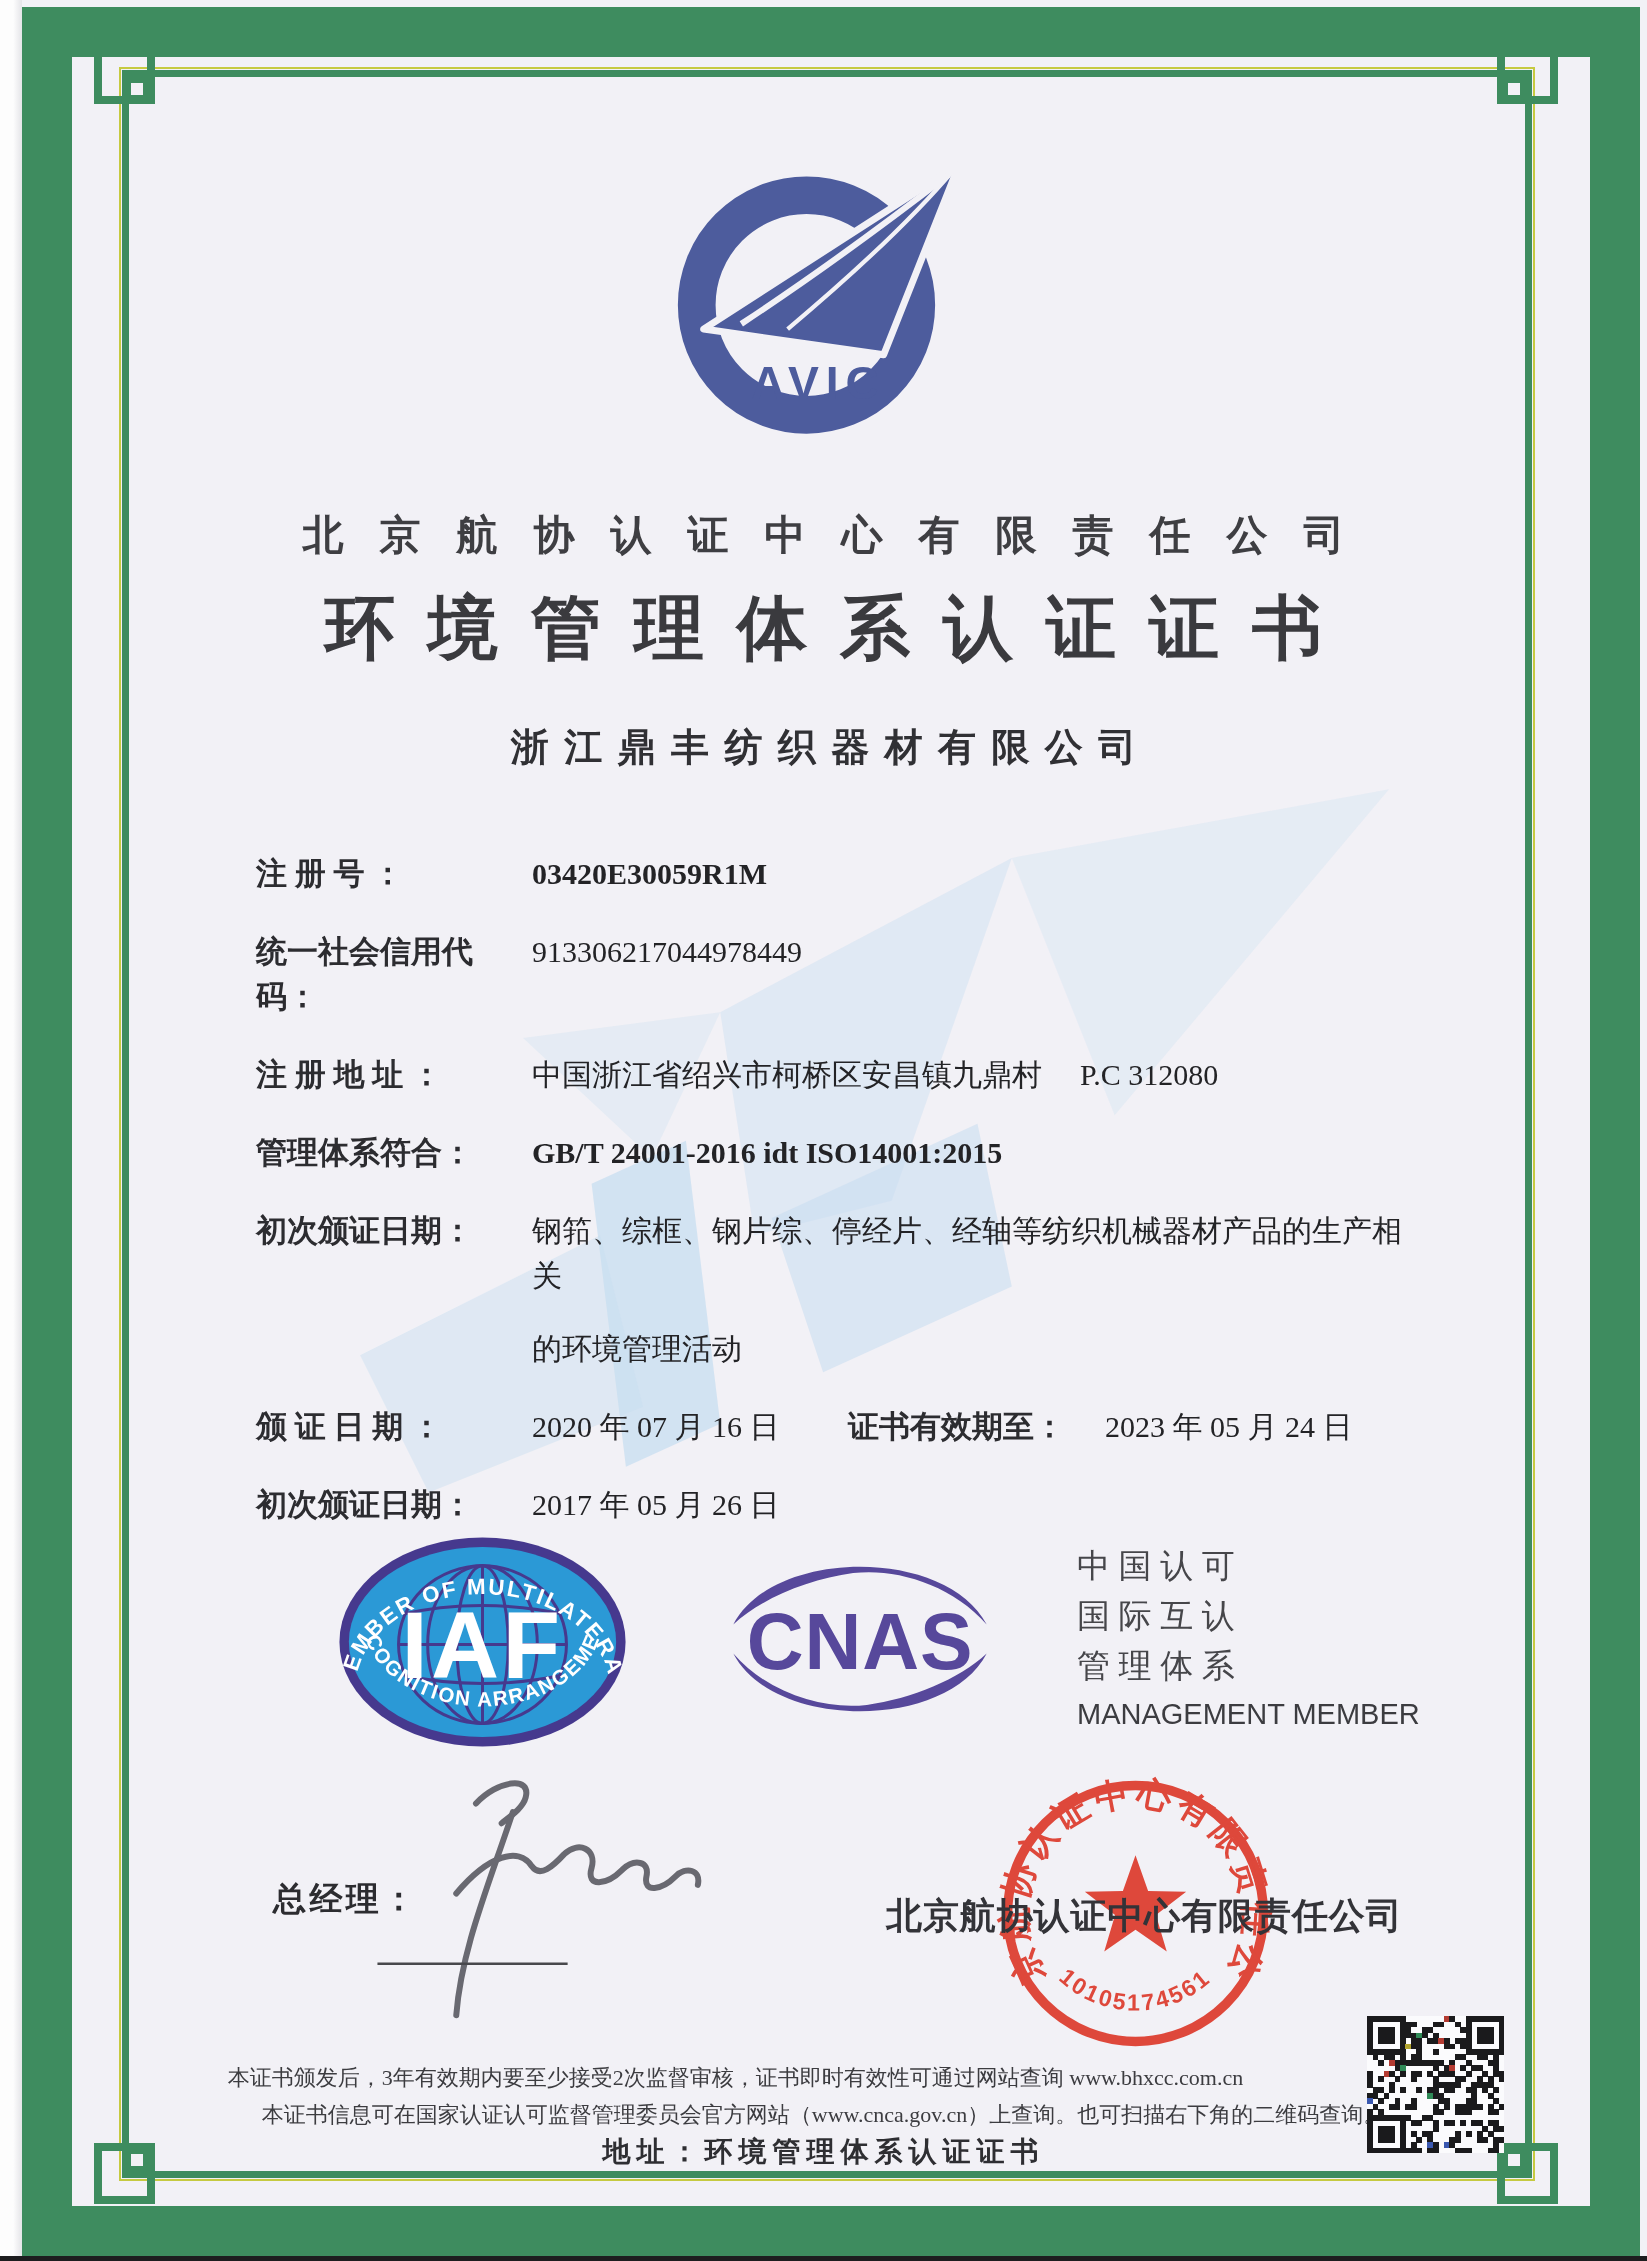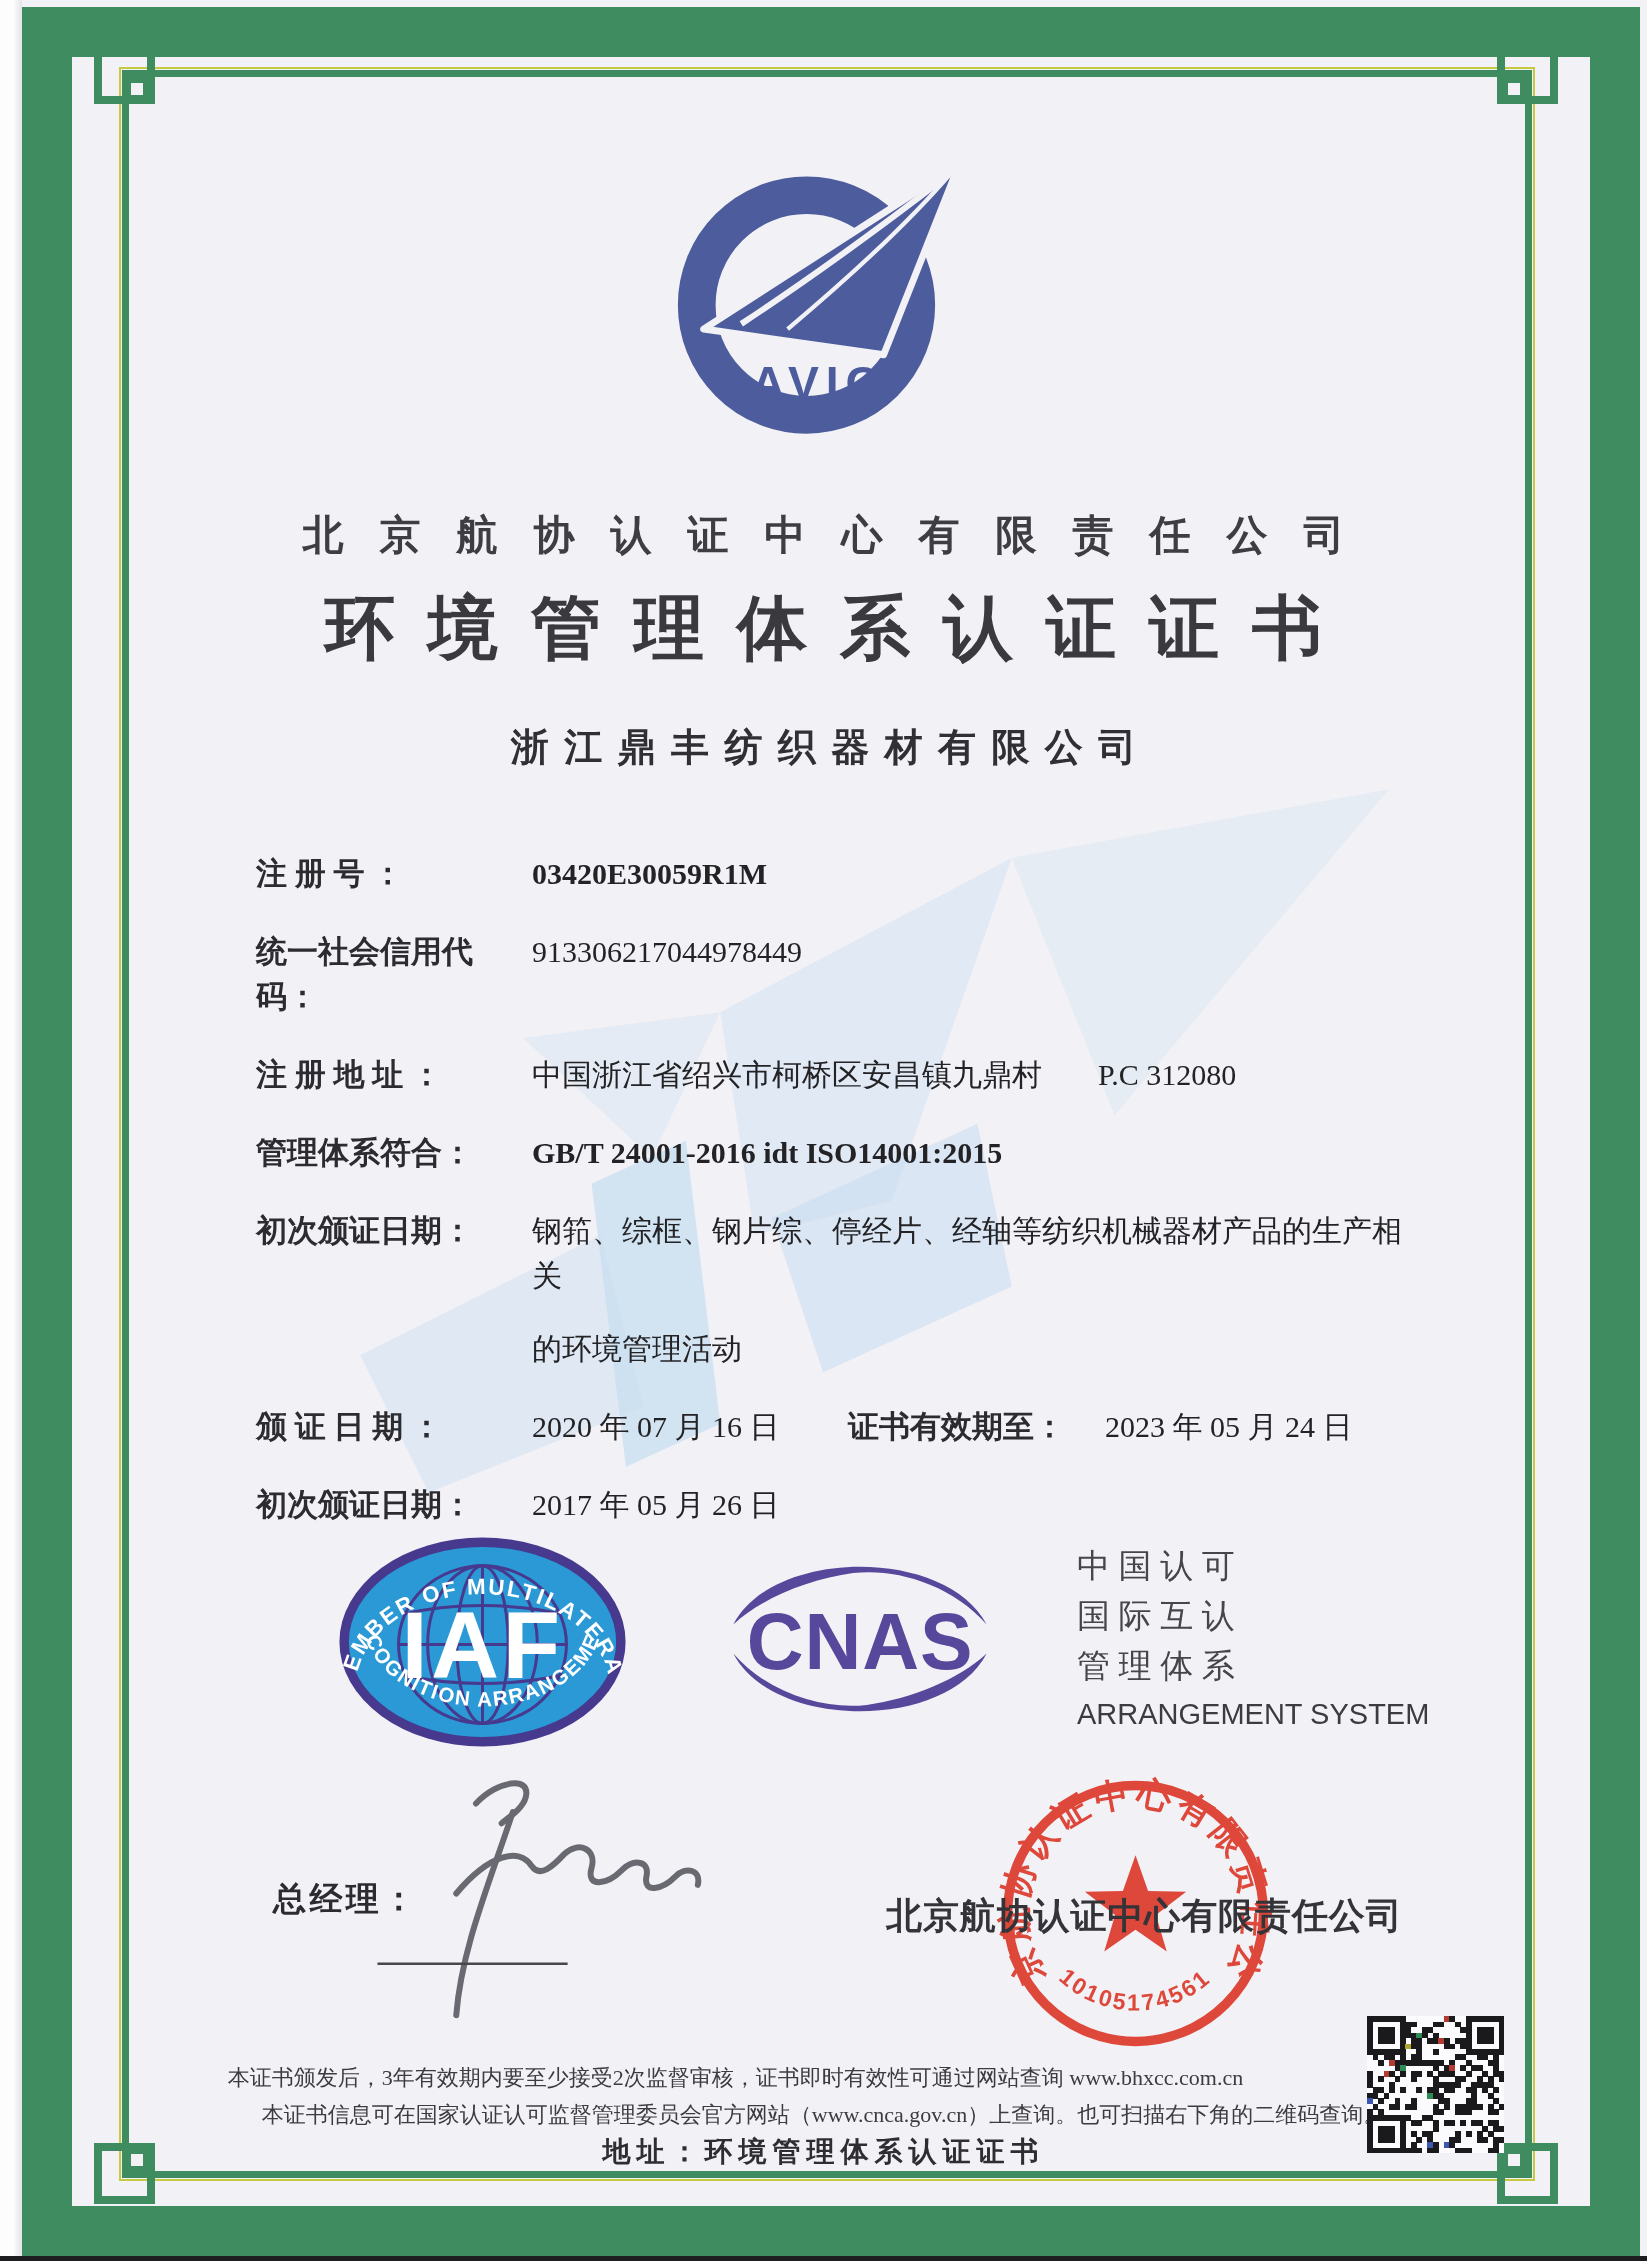--- a/index.html
+++ b/index.html
@@ -34,21 +34,21 @@
   .cert-title{position:absolute;left:0;top:582px;width:1647px;text-align:center;
       font-size:70px;font-weight:900;letter-spacing:33px;text-indent:33px;color:#3a3a3e;}
   .company-name{position:absolute;left:0;top:722px;width:1647px;text-align:center;
       font-size:38px;font-weight:700;letter-spacing:15.4px;text-indent:15.4px;color:#303034;}
 
   .fields{position:absolute;left:256px;top:851px;width:1167px;}
   .frow{display:flex;align-items:flex-start;margin-bottom:33px;}
   .flabel{flex:0 0 276px;font-size:31px;line-height:45px;font-weight:700;color:var(--ink);}
   .fvalue{font-size:30px;line-height:45px;color:#232326;}
   .fvalue.bold{font-weight:700;}
-  .pc{margin-left:56px;}
+  .pc{margin-left:38px;}
   .cov2{margin-top:28px;}
   .dvalue{width:316px;font-size:30px;line-height:45px;color:#232326;}
   .dlabel2{width:257px;font-size:31px;line-height:45px;font-weight:700;color:var(--ink);}
 
   .iaf-logo{position:absolute;left:336px;top:1534px;width:293px;height:216px;}
   .cnas-logo{position:absolute;left:726px;top:1532px;width:268px;height:214px;}
   .accred{position:absolute;left:1077px;top:1541px;}
   .accred .cn{font-size:33px;line-height:50px;letter-spacing:8.6px;color:#46464a;}
   .accred .en{font-family:"Liberation Sans","DejaVu Sans",sans-serif;
       font-size:29px;line-height:46px;color:#3c3c40;}
@@ -183,21 +183,21 @@
 <svg class="cnas-logo" viewBox="0 0 312 250">
   <path d="M 8,108 C 55,18 257,18 304,108 C 262,60 196,42 148,48 C 96,55 40,78 8,108 Z" fill="#57489b"></path>
   <path d="M 304,142 C 257,232 55,232 8,142 C 50,190 116,208 164,202 C 216,195 272,172 304,142 Z" fill="#57489b"></path>
   <text x="156" y="160" text-anchor="middle" font-family="Liberation Sans, sans-serif" font-size="92" font-weight="900" letter-spacing="1" fill="#57489b">CNAS</text>
 </svg>
 
 <div class="accred">
   <div class="cn">中国认可</div>
   <div class="cn">国际互认</div>
   <div class="cn">管理体系</div>
-  <div class="en">ARRANGEMENT SYSTEM</div>
+  <div class="en">MANAGEMENT MEMBER</div>
 </div>
 
 <div class="gm-label">总经理：</div>
 
 <svg class="sig" viewBox="0 0 430 300">
   <g stroke="#5b5b63" stroke-width="7" fill="none" stroke-linecap="round" opacity="0.9">
     <path d="M 135,45 C 160,18 200,12 193,38 C 190,50 175,60 165,68"></path>
     <path d="M 178,55 C 150,140 118,215 112,292"></path>
     <path d="M 112,150 C 150,105 185,95 200,118 C 210,132 225,118 238,104 C 255,88 276,98 270,120 C 263,144 288,140 306,122 C 320,109 338,112 334,130 C 330,150 352,146 368,130 C 380,118 398,122 394,140"></path>
   </g>

